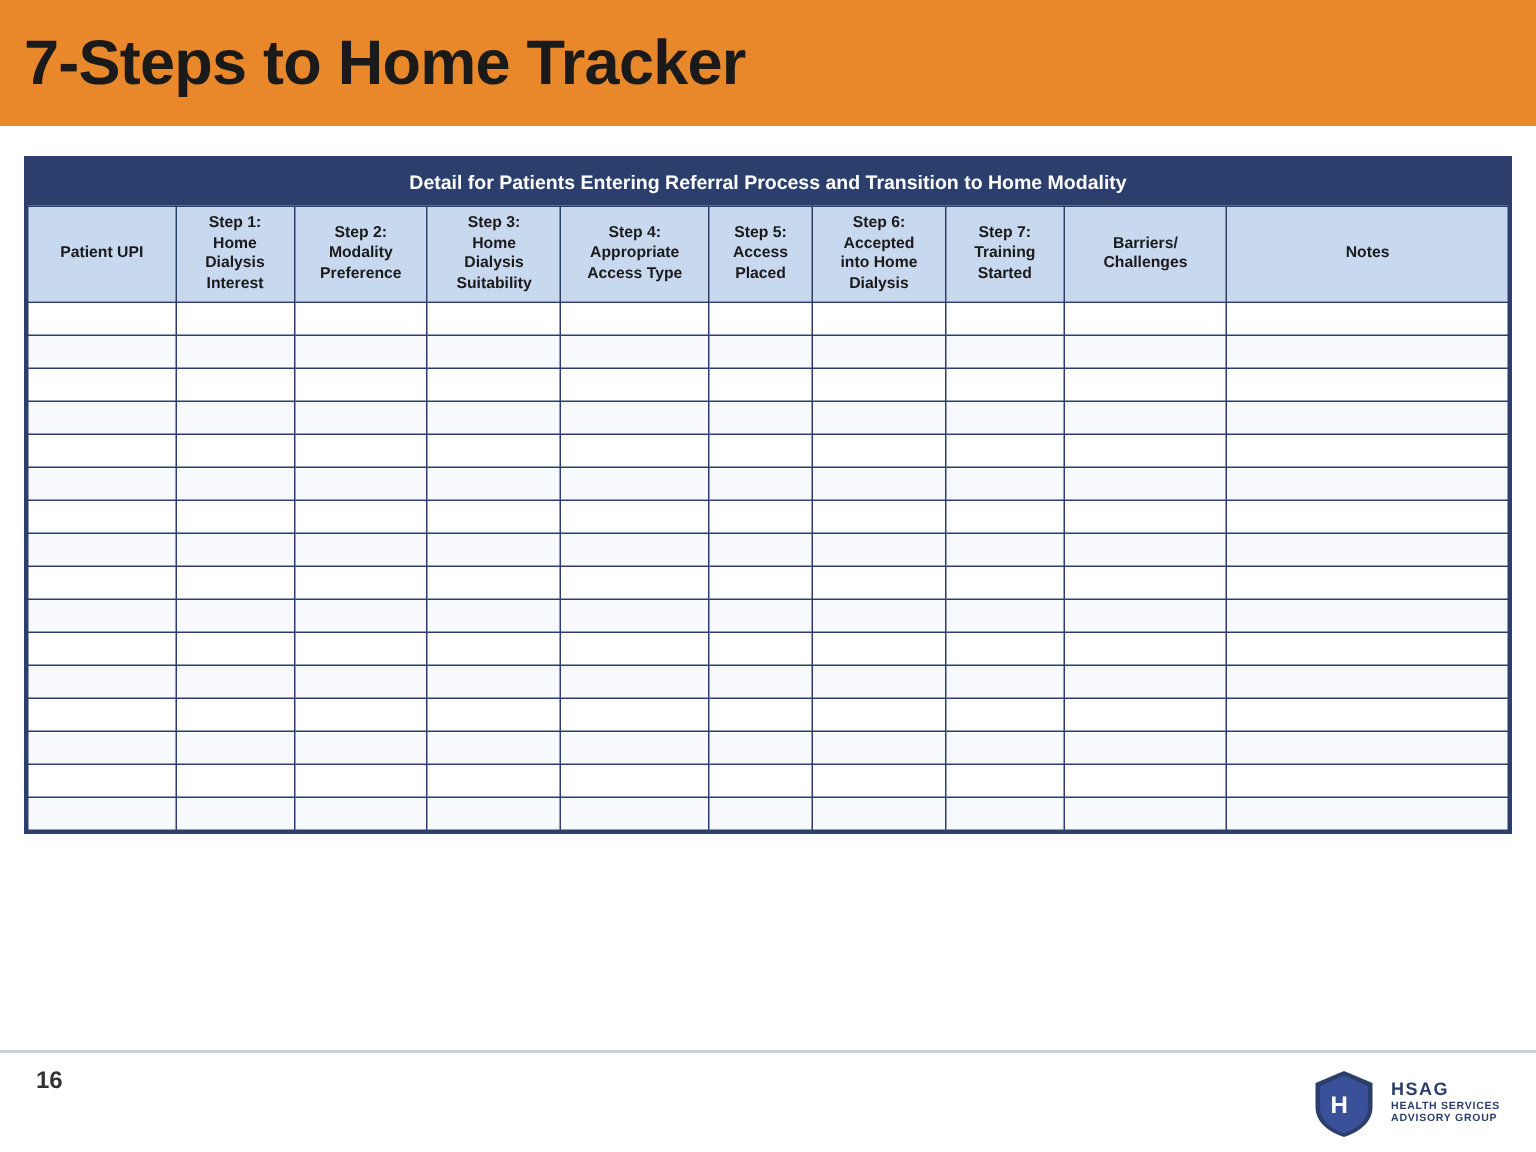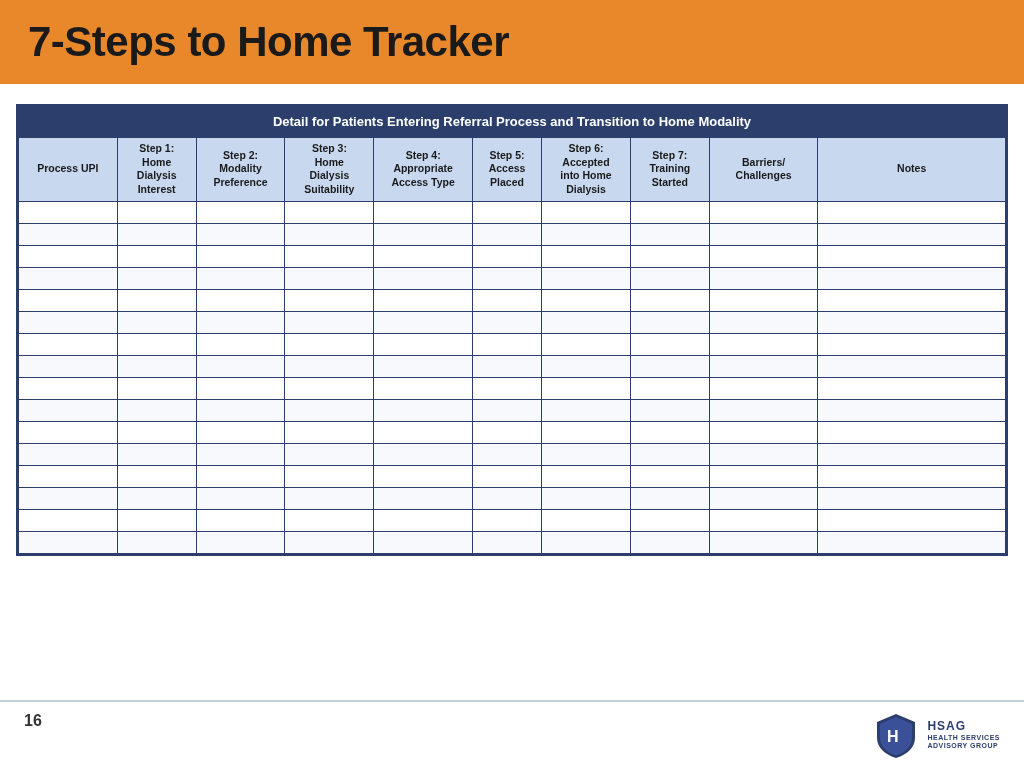--- a/index.html
+++ b/index.html
@@ -9,21 +9,21 @@
       background: #ffffff;
       font-family: Arial, sans-serif;
       overflow: hidden;
       display: flex;
       flex-direction: column;
     }
 
     
     .header {
       background: #E8882A;
-      padding: 18px 28px;
+      padding: 18px 16px;
       flex-shrink: 0;
     }
     .header-title {
       font-size: 42px;
       font-weight: 900;
       color: #1a1a1a;
       letter-spacing: -0.5px;
     }
 
     
@@ -155,21 +155,21 @@
 
 <div class="main-content">
 
   <div class="table-wrapper">
 
     <div class="table-caption">Detail for Patients Entering Referral Process  and Transition to Home Modality</div>
 
     <table>
       <thead>
         <tr>
-          <th>Process UPI</th>
+          <th>Patient UPI</th>
           <th>Step 1:<br>Home<br>Dialysis<br>Interest</th>
           <th>Step 2:<br>Modality<br>Preference</th>
           <th>Step 3:<br>Home<br>Dialysis<br>Suitability</th>
           <th>Step 4:<br>Appropriate<br>Access Type</th>
           <th>Step 5:<br>Access<br>Placed</th>
           <th>Step 6:<br>Accepted<br>into Home<br>Dialysis</th>
           <th>Step 7:<br>Training<br>Started</th>
           <th>Barriers/<br>Challenges</th>
           <th>Notes</th>
         </tr>

